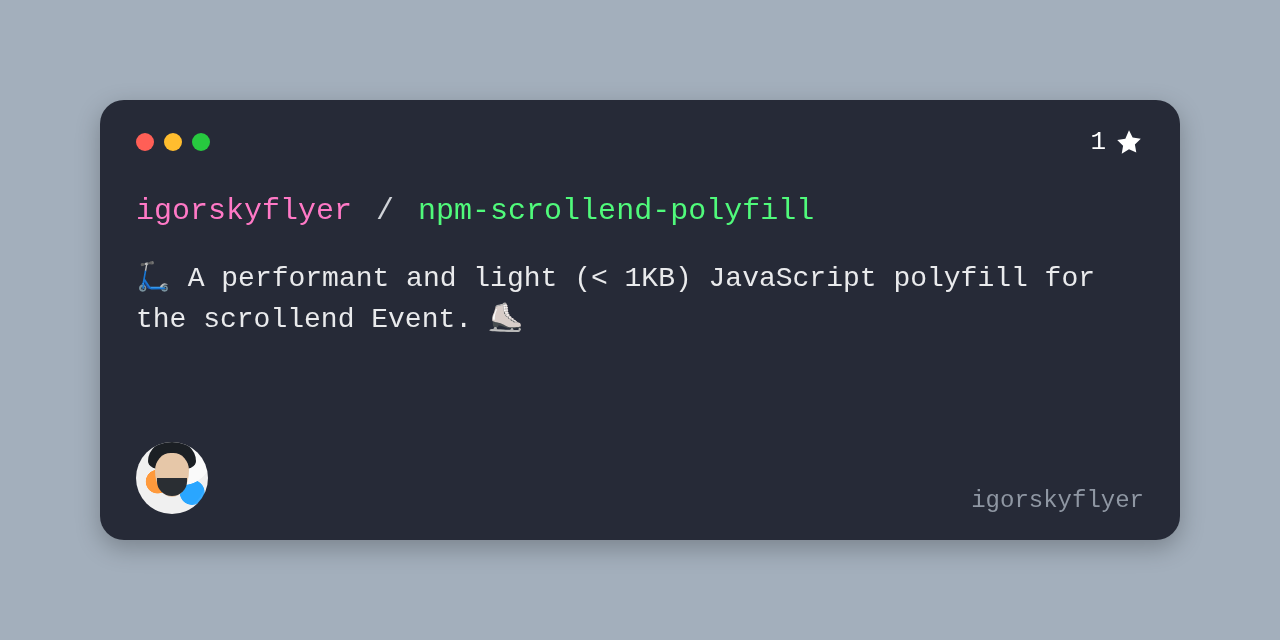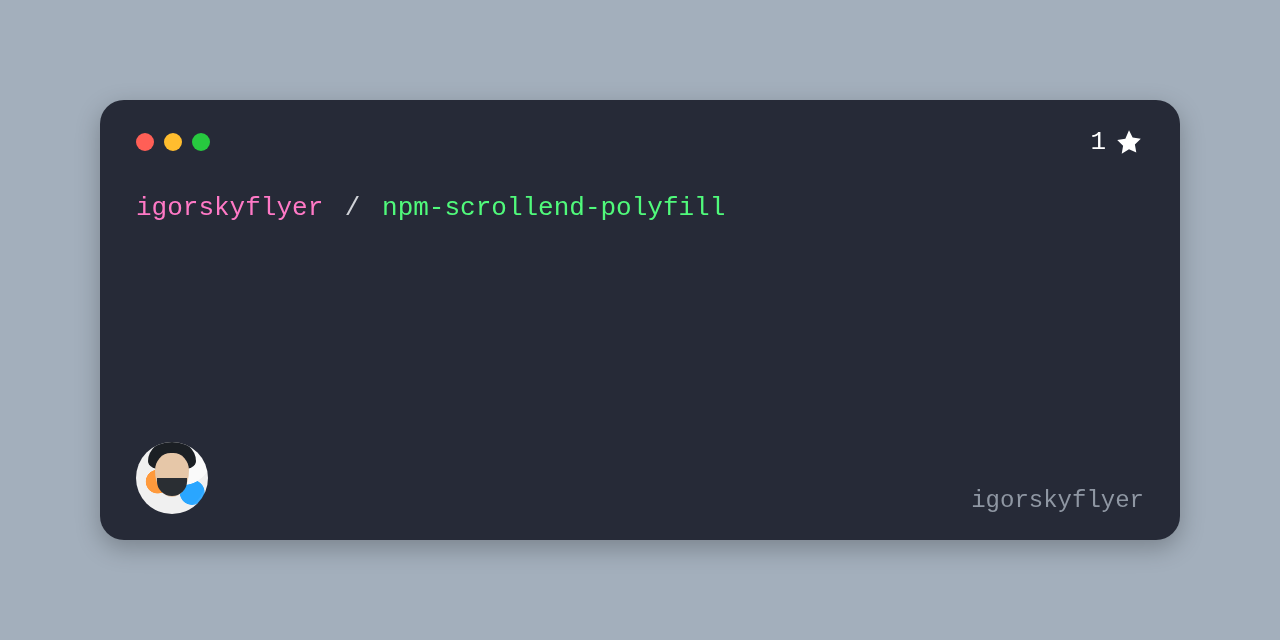--- a/index.html
+++ b/index.html
@@ -41,21 +41,21 @@
   .stars {
     display: flex;
     align-items: center;
     gap: 8px;
     color: #ffffff;
     font-size: 26px;
   }
   .star-icon svg { width: 30px; height: 30px; display: block; fill: #ffffff; }
   .title {
     margin-top: 36px;
-    font-size: 26px;
+    font-size: 30px;
     line-height: 1.3;
     white-space: nowrap;
   }
   .owner { color: #ff79c6; }
   .sep   { color: #d0d3d8; margin: 0 6px; }
   .repo  { color: #50fa7b; }
   .desc {
     margin-top: 28px;
     font-size: 28px;
     line-height: 1.45;
@@ -130,20 +130,21 @@
       </span>
     </div>
   </div>
 
   <div class="title">
     <span class="owner">igorskyflyer</span>
     <span class="sep">/</span>
     <span class="repo">npm-scrollend-polyfill</span>
   </div>
 
+  <div class="desc">🛴 A performant and light (&lt; 1KB) JavaScript polyfill for the scrollend Event. ⛸️</div>
 
   <div class="footer">
     <div class="avatar">
       <div class="hair"></div>
       <div class="face"></div>
       <div class="beard"></div>
     </div>
     <div class="handle">igorskyflyer</div>
   </div>
 </div>

